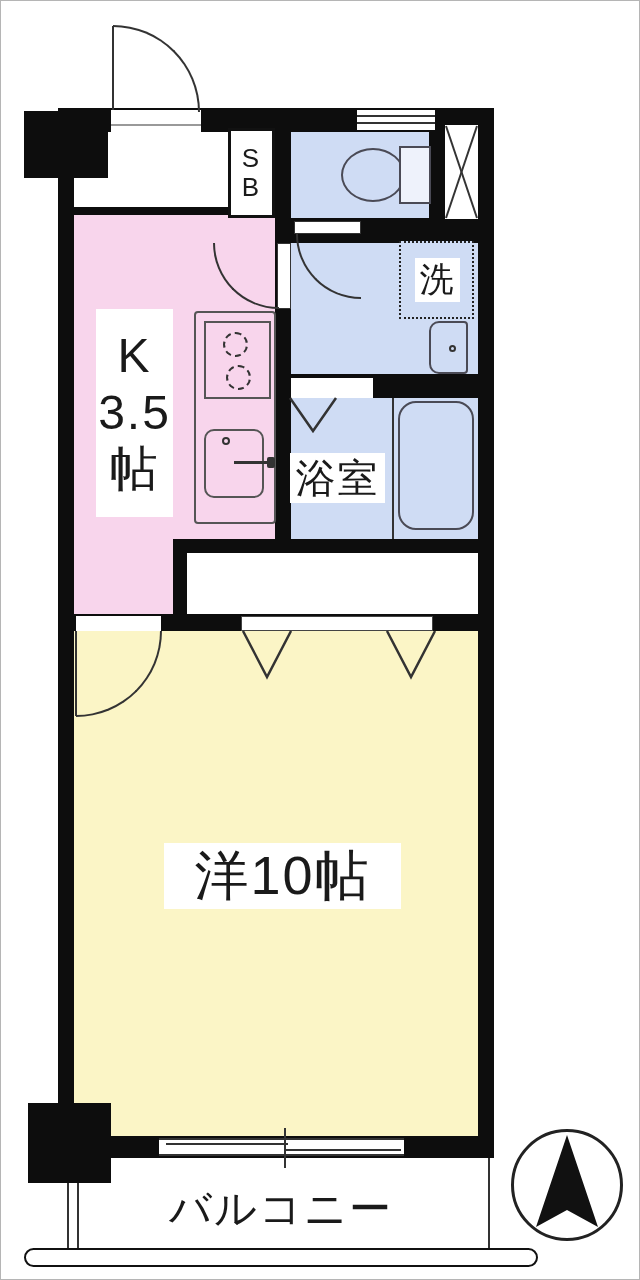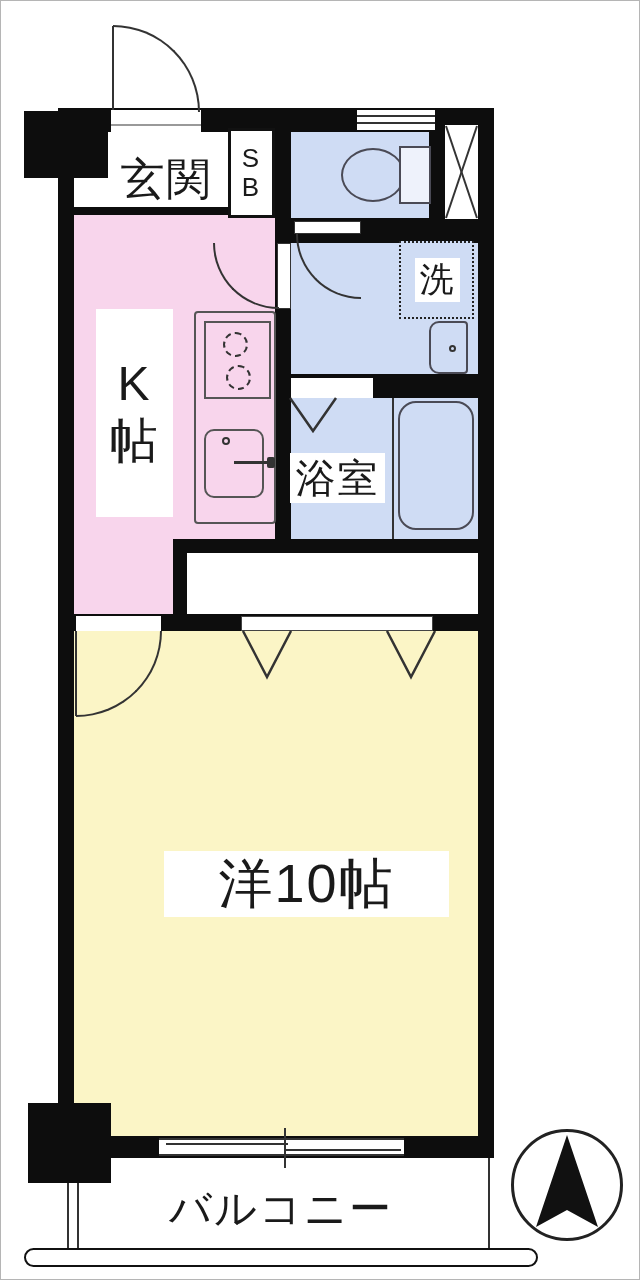--- a/index.html
+++ b/index.html
@@ -63,21 +63,20 @@
 
   <div class="line" style="left:111px;top:25px;width:2px;height:84px;"></div>
   <div class="arc" style="left:112px;top:24px;width:85px;height:85px;border-top:2px solid #333;border-right:2px solid #333;border-radius:0 100% 0 0;"></div>
 
   <div class="white" style="left:227px;top:127px;width:47px;height:90px;border:3px solid #111;box-sizing:border-box;"></div>
   <div class="lbl" style="left:227px;top:131px;width:47px;height:82px;font-size:26px;line-height:1.1;flex-direction:column;">
     <span>S</span>
     <span>B</span>
   </div>
 
-  <div class="lbl" style="left:108px;top:150px;width:115px;height:56px;font-size:44px;">玄関</div>
 
   <div class="fixture" style="left:340px;top:147px;width:64px;height:54px;border-radius:50%;background:#cfdcf4;"></div>
   <div class="fixture" style="left:398px;top:145px;width:32px;height:58px;background:#eef2fb;"></div>
 
   <div class="white" style="left:444px;top:124px;width:33px;height:94px;"></div>
   <svg style="left:444px;top:124px;" width="33" height="94" viewBox="0 0 33 94">
     <line x1="1" y1="1" x2="32" y2="93" stroke="#333" stroke-width="2"></line>
     <line x1="32" y1="1" x2="1" y2="93" stroke="#333" stroke-width="2"></line>
   </svg>
 
@@ -105,32 +104,33 @@
   <div class="abs" style="left:203px;top:320px;width:67px;height:78px;border:2px solid #555;box-sizing:border-box;"></div>
   <div class="abs" style="left:222px;top:331px;width:25px;height:25px;border:2px dashed #333;border-radius:50%;box-sizing:border-box;"></div>
   <div class="abs" style="left:225px;top:364px;width:25px;height:25px;border:2px dashed #333;border-radius:50%;box-sizing:border-box;"></div>
   <div class="abs" style="left:203px;top:428px;width:60px;height:69px;border:2px solid #555;border-radius:10px;box-sizing:border-box;"></div>
   <div class="abs" style="left:221px;top:436px;width:8px;height:8px;border:2px solid #333;border-radius:50%;box-sizing:border-box;"></div>
   <div class="line" style="left:233px;top:460px;width:38px;height:2.5px;"></div>
   <div class="abs" style="left:266px;top:456px;width:8px;height:11px;background:#333;border-radius:2px;"></div>
 
   <div class="lbl lblbox" style="left:95px;top:308px;width:77px;height:208px;font-size:48px;line-height:1.18;flex-direction:column;">
     <span>K</span>
+    <span>3.5</span>
     <span>帖</span>
   </div>
 
   <svg style="left:238px;top:629px;" width="200" height="50" viewBox="0 0 200 50">
     <polyline points="4,1 28,47 52,1" fill="none" stroke="#333" stroke-width="2.5"></polyline>
     <polyline points="148,1 172,47 196,1" fill="none" stroke="#333" stroke-width="2.5"></polyline>
   </svg>
 
   <div class="line" style="left:74px;top:630px;width:2px;height:85px;"></div>
   <div class="arc" style="left:75px;top:630px;width:84px;height:84px;border-right:2px solid #333;border-bottom:2px solid #333;border-radius:0 0 100% 0;"></div>
 
-  <div class="lbl lblbox" style="left:163px;top:842px;width:285px;height:66px;font-size:54px;margin-top:8px;">洋10帖</div>
+  <div class="lbl lblbox" style="left:163px;top:842px;width:237px;height:66px;font-size:54px;">洋10帖</div>
 
   <div class="line" style="left:66px;top:1182px;width:2px;height:68px;"></div>
   <div class="line" style="left:76px;top:1182px;width:2px;height:68px;"></div>
   <div class="line" style="left:487px;top:1157px;width:2px;height:93px;"></div>
   <div class="abs" style="left:23px;top:1247px;width:514px;height:19px;border:2.5px solid #111;border-radius:10px;box-sizing:border-box;background:#fff;"></div>
   <div class="lbl" style="left:160px;top:1180px;width:240px;height:56px;font-size:42px;font-family:Liberation Mono, monospace;">バルコニー</div>
 
   <div class="abs" style="left:510px;top:1128px;width:112px;height:112px;border:3px solid #222;border-radius:50%;box-sizing:border-box;background:#fff;"></div>
   <svg style="left:510px;top:1128px;" width="112" height="112" viewBox="0 0 112 112">
     <polygon points="56,6 87,98 56,81 25,98" fill="#111"></polygon>

